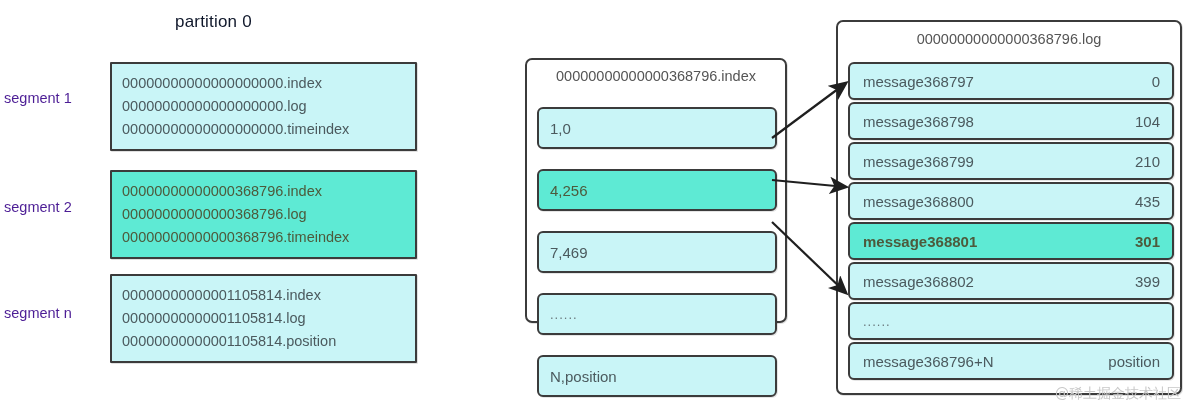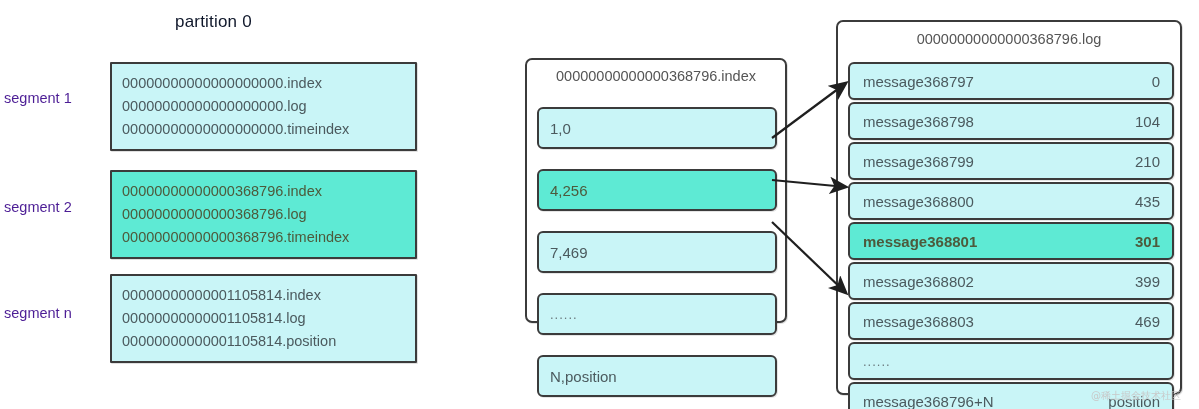--- a/index.html
+++ b/index.html
@@ -114,21 +114,21 @@
   
   #arrows {
     position: absolute; left: 0; top: 0;
     width: 1199px; height: 409px;
     pointer-events: none;
   }
 
   
   #watermark {
     right: 18px; bottom: 6px;
-    font-size: 10px;
+    font-size: 14px;
     color: #c8c8c8;
     white-space: nowrap;
     font-family: "DejaVu Sans", sans-serif;
   }
 </style>
 </head>
 <body>
 
 <div class="abs" id="partition-title">partition 0</div>
 
@@ -193,24 +193,20 @@
       <span>message368800</span>
       <span class="pos">435</span>
     </div>
     <div class="log-row green">
       <span>message368801</span>
       <span class="pos">301</span>
     </div>
     <div class="log-row cyan">
       <span>message368802</span>
       <span class="pos">399</span>
-    </div>
-    <div class="log-row cyan">
-      <span>message368803</span>
-      <span class="pos">469</span>
     </div>
     <div class="log-row cyan">
       <span class="dots">......</span>
       <span class="pos"></span>
     </div>
     <div class="log-row cyan">
       <span>message368796+N</span>
       <span class="pos">position</span>
     </div>
   </div>

